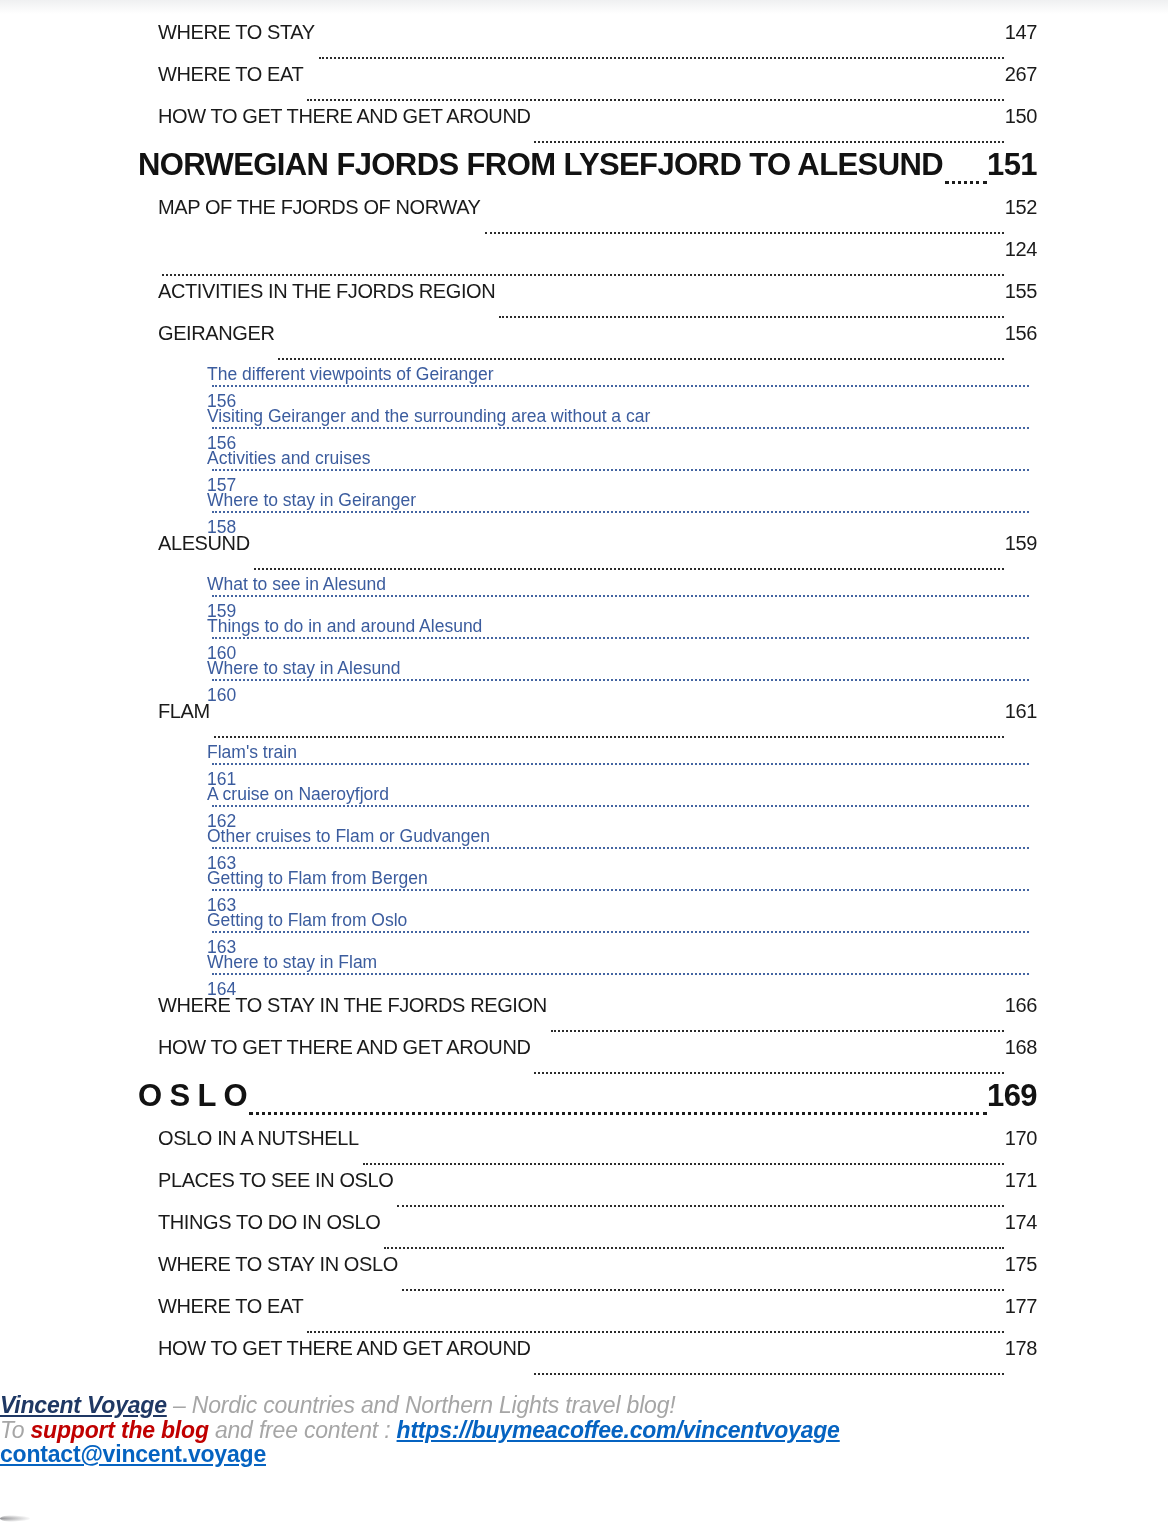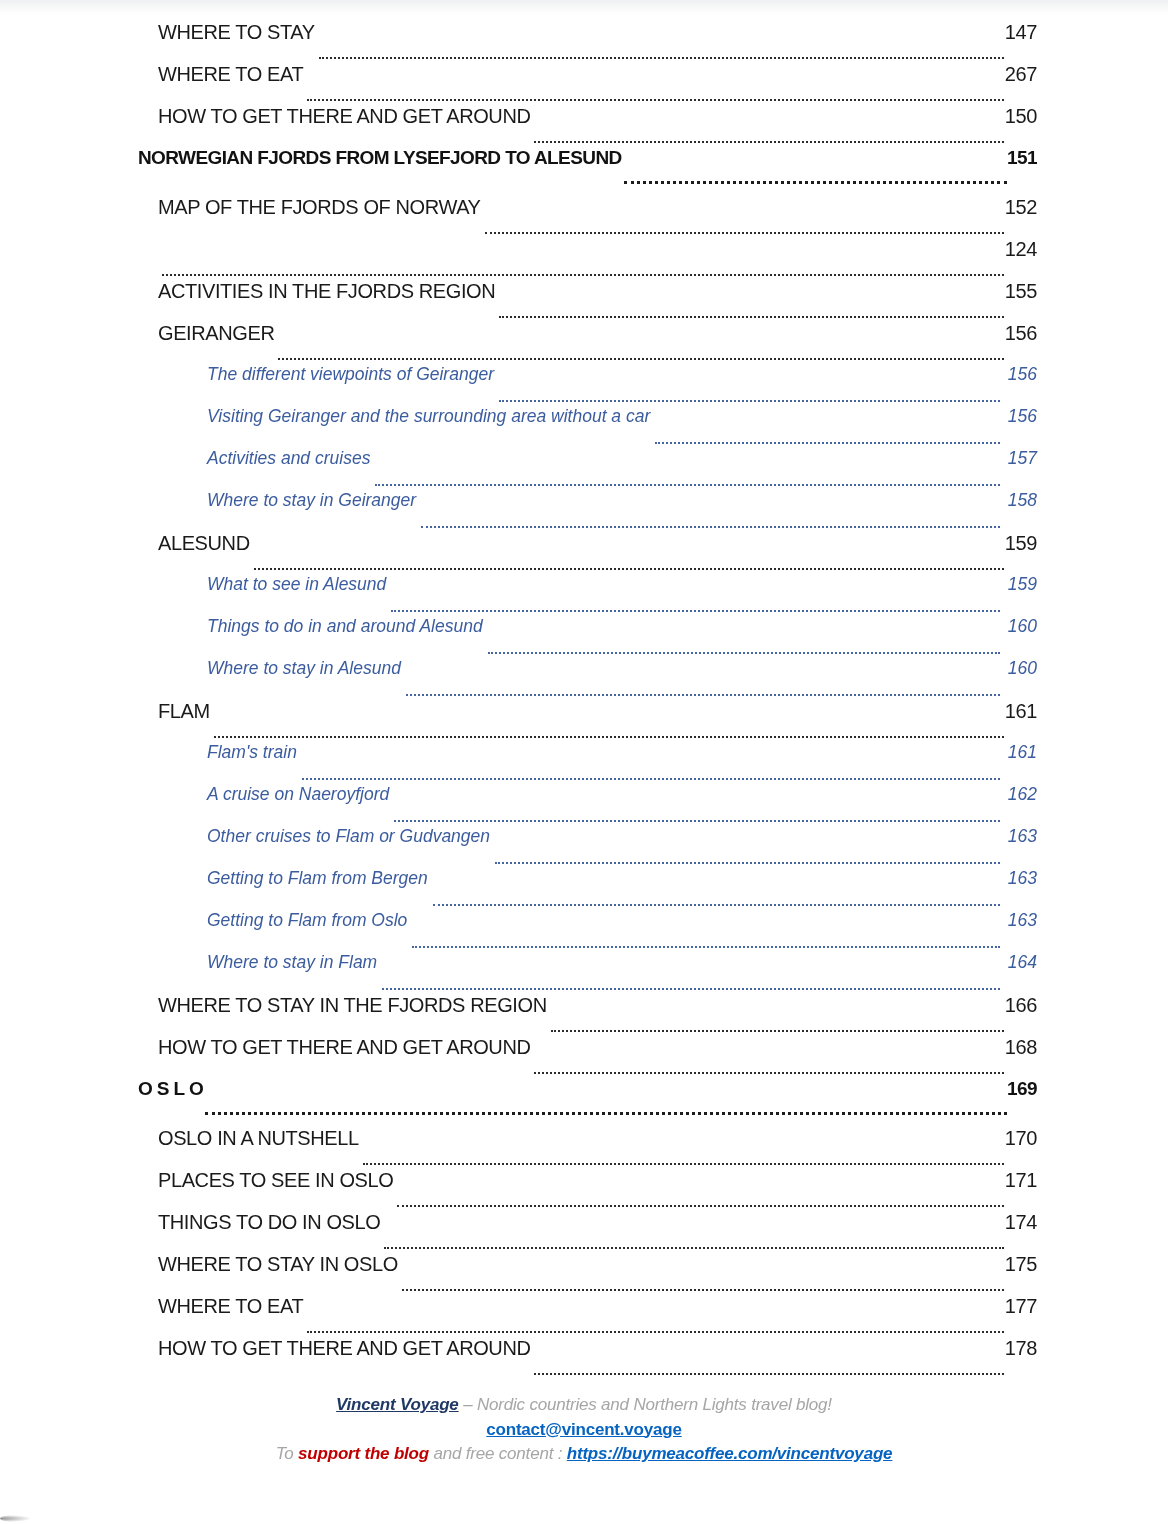--- a/index.html
+++ b/index.html
@@ -19,31 +19,31 @@
     border-radius:50%;
   }
 
   .toc { padding-top:21px; padding-right:131px; }
 
   .toc-row { display:flex; height:42px; white-space:nowrap; }
   .toc-row .label { flex:0 0 auto; }
   .toc-row .pagenum { flex:0 0 auto; }
   .toc-row .leader { flex:1 1 auto; min-width:10px; }
 
-  .lvl1 { margin-left:138px; margin-bottom:7px; font-size:19px; font-weight:700;
+  .lvl1 { margin-left:138px; margin-bottom:7px; font-size:31px; font-weight:700;
           letter-spacing:-0.6px; color:#121212; }
   .lvl1 .leader { border-bottom:3px dotted #1c1c1c; margin:0 0 5px 2px; }
 
   .lvl2 { margin-left:158px; font-size:20px; color:#1a1a1a; letter-spacing:-0.4px; }
   .lvl2 .leader { border-bottom:2px dotted #2b2b2b; margin:0 1px 4px 4px; }
 
-  .lvl3 { margin-left:207px; font-size:17.5px; font-style:italic; color:#3b5c9e; }
+  .lvl3 { margin-left:207px; font-size:17.5px; color:#3b5c9e;flex-direction:column; }
   .lvl3 .leader { border-bottom:2px dotted #4465a2; margin:0 8px 4px 5px; }
 
-  .footer { margin-top:14px; text-align:center; font-size:17px; line-height:24.5px;
+  .footer { margin-top:14px; text-align:left; font-size:23px; line-height:24.5px;
             font-style:italic; letter-spacing:-0.2px; }
   .footer-line { white-space:pre-wrap; }
   .seg-brand  { color:#1f3864; font-weight:700; text-decoration:underline; cursor:pointer; }
   .seg-muted  { color:#a6a6a6; }
   .seg-accent-red { color:#c00000; font-weight:700; }
   .seg-link   { color:#0563c1; font-weight:700; text-decoration:underline; cursor:pointer; }
   .seg-email  { color:#0563c1; font-weight:600; font-style:normal;
                 text-decoration:underline; cursor:pointer; }
 </style>
 </head>
@@ -208,17 +208,17 @@
     </div>
     <div class="toc-row lvl2">
       <span class="label">HOW TO GET THERE AND GET AROUND</span>
       <span class="leader"></span>
       <span class="pagenum">178</span>
     </div>
   </div>
 
 <div class="footer" id="footer">
     <div class="footer-line"><span class="seg-brand">Vincent Voyage</span><span class="seg-muted"> – Nordic countries and Northern Lights travel blog!</span></div>
+    <div class="footer-line"><span class="seg-muted">To </span><span class="seg-accent-red">support the blog</span><span class="seg-muted"> and free content : </span><span class="seg-link">https://buymeacoffee.com/vincentvoyage</span></div>
     <div class="footer-line"><span class="seg-email">contact@vincent.voyage</span></div>
-    <div class="footer-line"><span class="seg-muted">To </span><span class="seg-accent-red">support the blog</span><span class="seg-muted"> and free content : </span><span class="seg-link">https://buymeacoffee.com/vincentvoyage</span></div>
   </div>
 
 <div class="corner-artifact"></div>
 
 </body></html>

